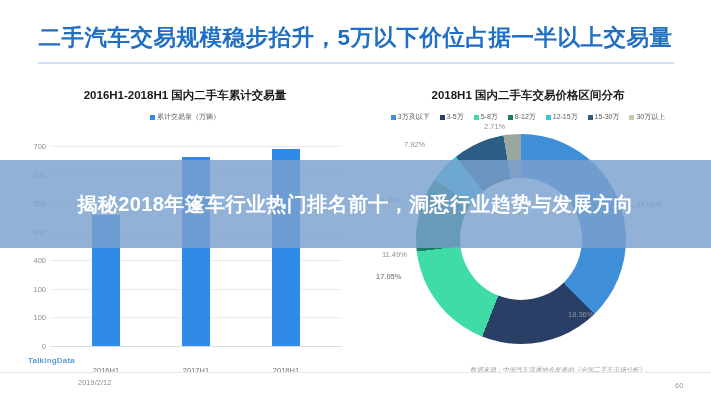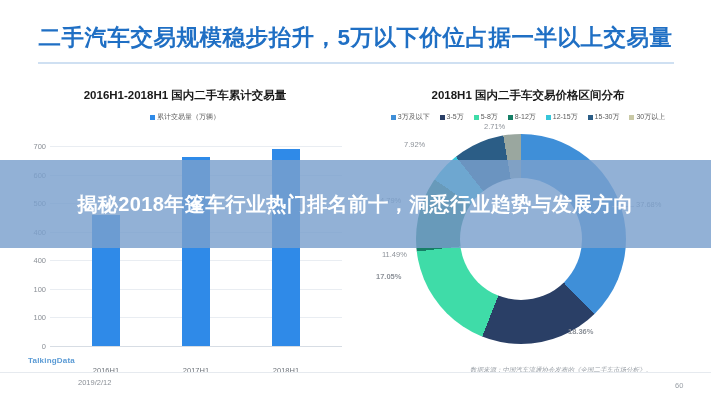--- a/index.html
+++ b/index.html
@@ -311,21 +311,21 @@
              #3fdca8 56.04% 73.09%,
              #167f66 73.09% 84.58%,
              #37c6da 84.58% 89.37%,
              #2b5d86 89.37% 97.29%,
              #9aa79f 97.29% 100%);"></div>
       <div class="donut-hole"></div>
 
       <div class="leader" style="left:196px; top:72px; width:22px;"></div>
       <div class="pct" style="left:220px; top:66px;">37.68%</div>
 
-      <div class="pct" style="left:152px; top:193px;font-weight:bold;">18.36%</div>
+      <div class="pct" style="left:152px; top:176px;">18.36%</div>
 
       <div class="pct" style="left:-40px; top:138px;font-weight:bold;">17.05%</div>
 
       <div class="pct" style="left:-34px; top:116px;">11.49%</div>
 
       <div class="pct" style="left:-36px; top:62px;">4.79%</div>
 
       <div class="pct" style="left:-12px; top:6px;">7.92%</div>
 
       <div class="pct" style="left:68px; top:-12px;">2.71%</div>

